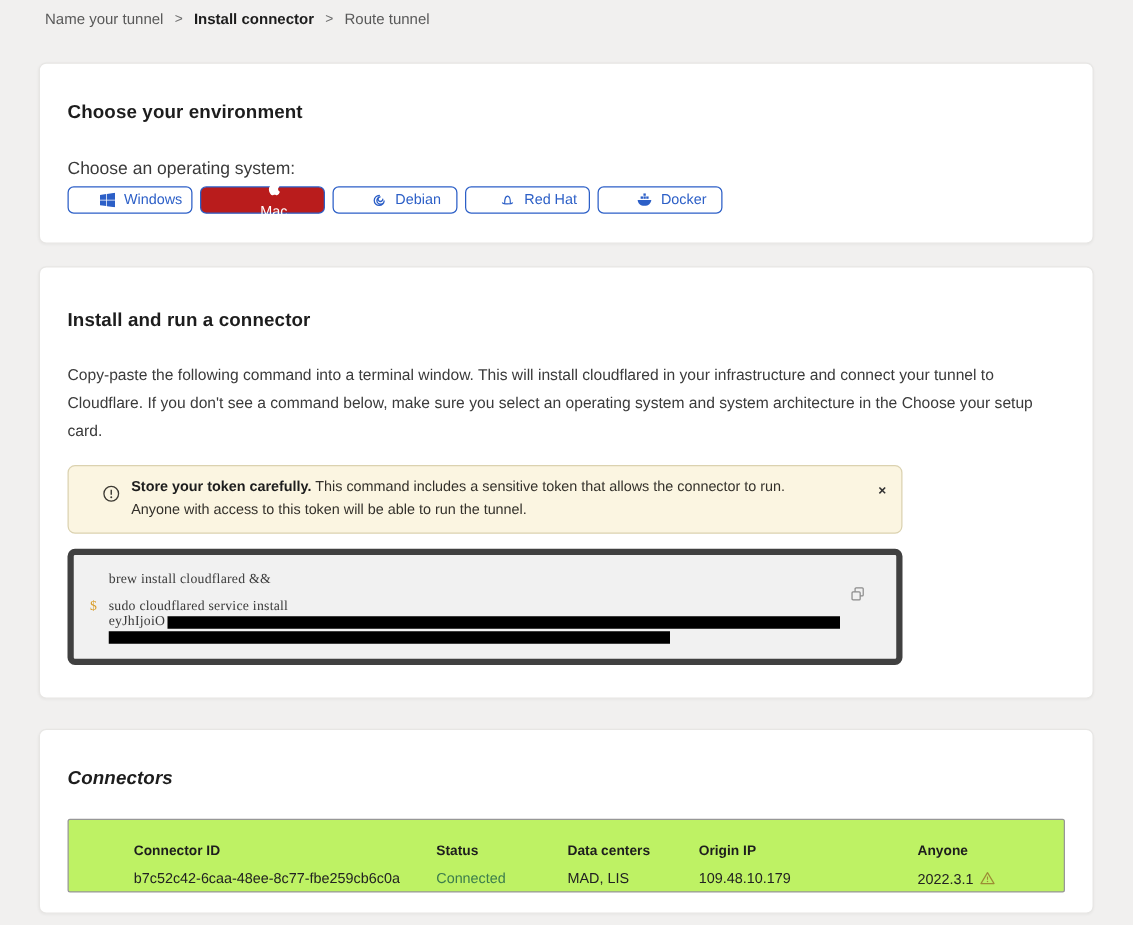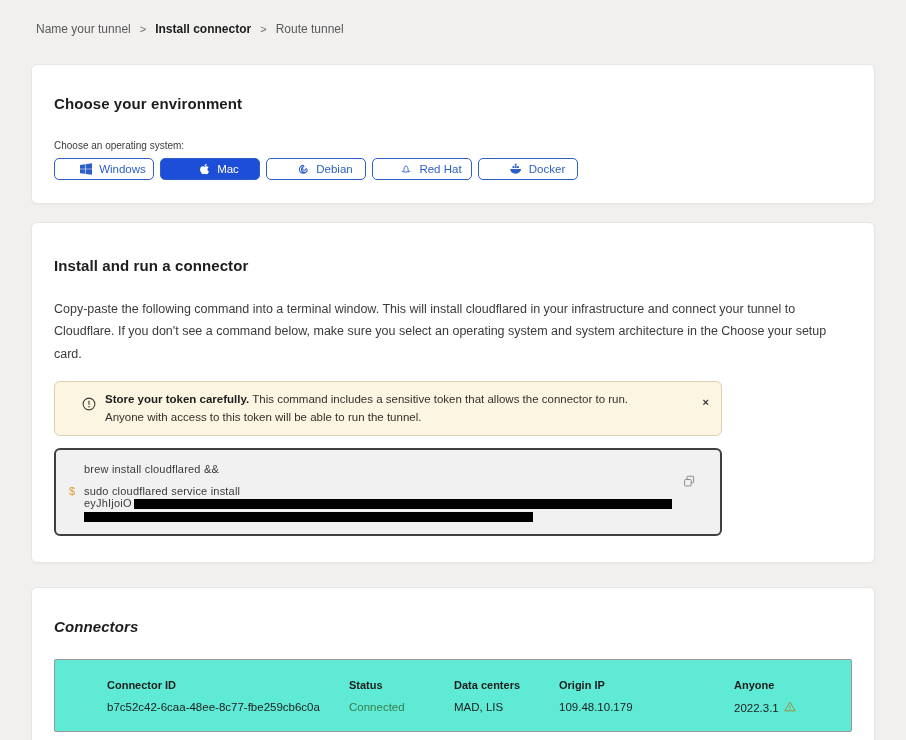--- a/index.html
+++ b/index.html
@@ -7,21 +7,21 @@
   body {
     background:#f1f0ef;
     font-family:"Liberation Sans", sans-serif;
     color:#1f1f1f;
     overflow:hidden;
   }
   .page { padding:0 31px; }
 
   
   .breadcrumb {
-    padding-top:22px;
+    padding-top:8px;
     margin-left:5px;
     font-size:12px;
     color:#595959;
     display:flex;
     align-items:center;
     gap:9px;
   }
   .breadcrumb .crumb { cursor:default; }
   .breadcrumb .crumb.active { font-weight:bold; color:#1d1d1d; }
   .breadcrumb .sep { color:#6b6b6b; font-size:11px; }
@@ -35,36 +35,36 @@
   }
   .card h2 {
     font-size:15px;
     font-weight:bold;
     color:#1d1d1d;
     letter-spacing:.1px;
   }
   .card-env { margin-top:28px; padding:30px 22px 23px 22px; }
   .card-env h2 { margin-bottom:28px; }
 
-  .os-label { font-size:10px; color:#3a3a3a; margin-bottom:7px; }
+  .os-label { font-size:14px; color:#3a3a3a; margin-bottom:7px; }
   .os-row { display:flex; gap:6px; }
   .os-btn {
     width:100px; height:22px;
     border:1px solid #2c5fc7;
     border-radius:5px;
     background:#fff;
     color:#2c5fc7;
     font-size:11.5px;
     font-family:"Liberation Sans", sans-serif;
     display:flex; align-items:center; justify-content:center;
     gap:7px;
     cursor:pointer;
     padding-left:18px;
   }
-  .os-btn.selected { background:#1d4ed8; color:#fff; }
+  .os-btn.selected { background:#b91c1c; color:#fff;flex-direction:column; }
   .os-btn svg { display:block; }
 
   
   .card-conn { margin-top:18px; padding:34px 22px 26px 22px; }
   .card-conn h2 { margin-bottom:24px; }
   .conn-desc {
     font-size:12.5px;
     color:#3b3b3b;
     line-height:1.78;
     max-width:795px;
@@ -93,24 +93,24 @@
     border:none; background:none;
     font-size:11px; font-weight:bold; color:#333;
     cursor:pointer; line-height:1;
     font-family:"Liberation Sans", sans-serif;
   }
 
   .codeblock {
     width:668px;
     margin-top:12px;
     background:#f1f1f1;
-    border:2px solid #404040;
+    border:5px solid #404040;
     border-radius:6px;
     padding:13px 14px 12px 13px;
-    font-family:Liberation Sans, sans-serif;
+    font-family:Liberation Serif, serif;
     font-size:11px;
     color:#3a3a3a;
     position:relative;
   }
   .code-line1 { margin-left:15px; margin-bottom:10px; letter-spacing:.2px; }
   .code-row { display:flex; }
   .code-prompt { width:15px; flex:0 0 auto; color:#d99e2b; }
   .code-cmd { letter-spacing:.2px; }
   .redact {
     display:inline-block;
@@ -125,22 +125,22 @@
     right:24px; top:25px;
     background:none; border:none; cursor:pointer; padding:0;
   }
 
   
   .card-list { margin-top:24px; padding:30px 22px 16px 22px; }
   .card-list h2 { margin-bottom:24px;font-style:italic; }
   .conn-table {
     border:1px solid #979797;
     border-radius:2px;
-    background:#5eead4;
-    padding:19px 10px 17px 52px;
+    background:#bef264;
+    padding:19px 10px 2px 52px;
     display:grid;
     grid-template-columns:242px 105px 105px 175px auto;
     row-gap:10px;
     font-size:11.5px;
   }
   .conn-table .th { font-weight:bold; font-size:11px; color:#1d1d1d; }
   .conn-table .td { color:#222; }
   .td.status { color:#3c7d4c; }
   .td.version { display:flex; align-items:center; gap:5px;text-align:right; }
 </style>

